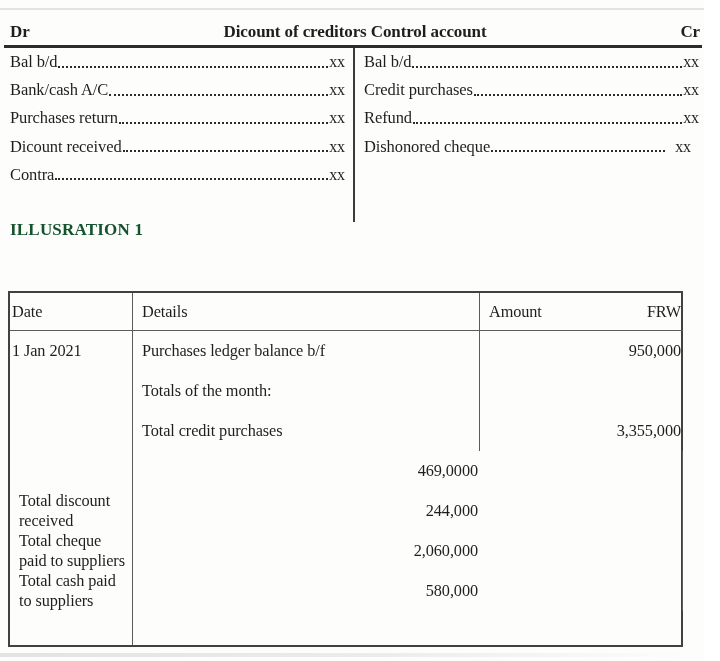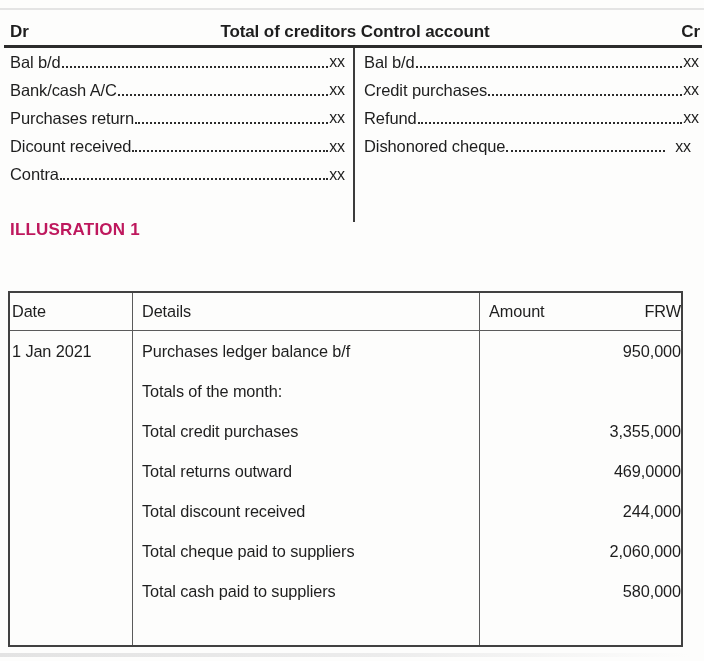--- a/index.html
+++ b/index.html
@@ -1,20 +1,20 @@
 <!DOCTYPE html>
 <html><head>
 <meta charset="utf-8">
 <style>
   * { margin:0; padding:0; box-sizing:border-box; }
   html,body { background:#ffffff; }
   .page {
     position:relative; width:704px; height:661px;
     background:#fdfdfc; overflow:hidden;
-    font-family:Liberation Sans, sans-serif;
+    font-family:Liberation Serif, serif;
     color:#1e1e1e; letter-spacing:-0.1px;
   }
 
   
   .top-faint-line { position:absolute; top:8px; left:0; width:720px; height:2px; background:#e4e4e4; }
   .bottom-strip { position:absolute; top:653px; left:0; width:690px; height:4px;
     background:linear-gradient(to right,#e3e3e3 0%,#ececec 55%, rgba(236,236,236,0) 100%); }
   .edge-mark { position:absolute; width:3px; height:14px; background:#d9d9d9; border-radius:2px; opacity:.8; }
 
   
@@ -28,21 +28,21 @@
   .ta-divider { width:2px; background:#3c3c3c; height:174px; }
   .ta-col.credit { flex:1; padding-left:9px; padding-right:3px; }
   .ta-entry { display:flex; align-items:center; height:28.2px; font-size:16.5px; }
   .leader { flex:1; height:11px; border-bottom:2.5px dotted #2b2b2b; margin:0 1px; min-width:12px; }
   .ta-entry.gap-xx .leader { margin-right:10px; }
   .ta-entry.gap-xx .xx { padding-right:8px; }
   .xx { font-size:16px; }
 
   
   .ill-heading { position:absolute; top:220px; left:10px; font-size:17px; font-weight:bold;
-    color:#be185d; letter-spacing:0.2px; }
+    color:#14532d; letter-spacing:0.2px; }
   .intro { position:absolute; top:259px; left:8px; font-size:16.3px; color:#262626; }
 
   
   .info-table { position:absolute; top:291px; left:8px; width:675px;
     border:2px solid #414141; display:grid;
     grid-template-columns:123px 347px 203px;
     grid-template-rows:38px repeat(7, 40px) 34px;
     font-size:16.3px; background:#fdfdfc; }
   .cell { display:flex; align-items:center; }
   .c-date { padding-left:2px; border-right:1.5px solid #5b5b5b; }
@@ -61,21 +61,21 @@
   <div class="edge-mark" style="left:716px; top:6px;"></div>
   <div class="edge-mark" style="left:716px; top:92px;"></div>
   <div class="edge-mark" style="left:716px; top:168px;"></div>
   <div class="edge-mark" style="left:716px; top:252px;"></div>
   <div class="edge-mark" style="left:716px; top:334px;"></div>
   <div class="edge-mark" style="left:716px; top:640px;"></div>
 
   <div class="taccount">
     <div class="ta-header">
       <span>Dr</span>
-      <span class="ta-title">Total of creditors Control account</span>
+      <span class="ta-title">Dicount of creditors Control account</span>
       <span>Cr</span>
     </div>
     <div class="ta-body">
       <div class="ta-col debit">
         <div class="ta-entry">
           <span>Bal b/d</span>
           <span class="leader"></span>
           <span class="xx">xx</span>
         </div>
         <div class="ta-entry">
@@ -141,21 +141,20 @@
 
     <div class="cell c-date"></div>
     <div class="cell c-details">Totals of the month:</div>
     <div class="cell c-amount"></div>
 
     <div class="cell c-date"></div>
     <div class="cell c-details">Total credit purchases</div>
     <div class="cell c-amount">3,355,000</div>
 
     <div class="cell c-date"></div>
-    <div class="cell c-details">Total returns outward</div>
     <div class="cell c-amount">469,0000</div>
 
     <div class="cell c-date"></div>
     <div class="cell c-details">Total discount received</div>
     <div class="cell c-amount">244,000</div>
 
     <div class="cell c-date"></div>
     <div class="cell c-details">Total cheque paid to suppliers</div>
     <div class="cell c-amount">2,060,000</div>
 

